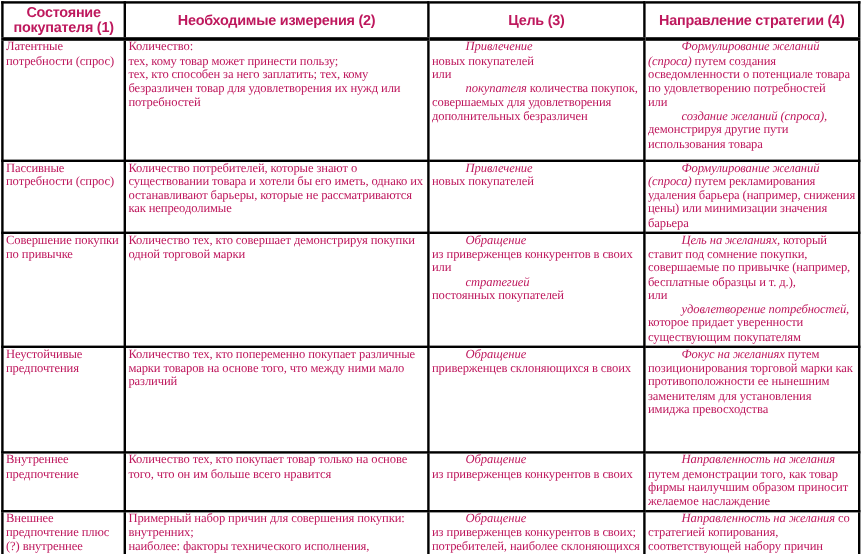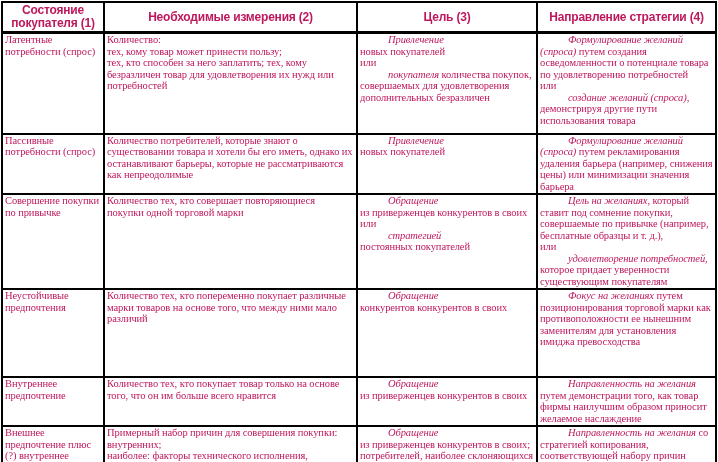--- a/index.html
+++ b/index.html
@@ -99,35 +99,35 @@
         </tr>
         <tr class="row-1">
           <td><span>Пассивные потребности (спрос)</span></td>
           <td><span>Количество потребителей, которые знают о существовании товара и хотели бы его иметь, однако их останавливают барьеры, которые не рассматриваются как непреодолимые</span></td>
           <td><span class="it">Привлечение
 </span><span>новых покупателей</span></td>
           <td><span class="it">Формулирование желаний (спроса)</span><span> путем рекламирования удаления барьера (например, снижения цены) или минимизации значения барьера</span></td>
         </tr>
         <tr class="row-2">
           <td><span>Совершение покупки по привычке</span></td>
-          <td><span>Количество тех, кто совершает повторяющиеся покупки одной торговой марки</span></td>
+          <td><span>Количество тех, кто совершает демонстрируя покупки одной торговой марки</span></td>
           <td><span class="it">Обращение
 </span><span>из приверженцев конкурентов в своих
 или
 </span><span class="it">стратегией
 </span><span>постоянных покупателей</span></td>
           <td><span class="it">Цель на желаниях,</span><span> который ставит под сомнение покупки, совершаемые по привычке (например, бесплатные образцы и т. д.),
 или
 </span><span class="it">удовлетворение потребностей,</span><span> которое придает уверенности существующим покупателям</span></td>
         </tr>
         <tr class="row-3">
           <td><span>Неустойчивые предпочтения</span></td>
           <td><span>Количество тех, кто попеременно покупает различные марки товаров на основе того, что между ними мало различий</span></td>
           <td><span class="it">Обращение
-</span><span>конкурентов конкурентов в своих</span></td>
+</span><span>приверженцев склоняющихся в своих</span></td>
           <td><span class="it">Фокус на желаниях</span><span> путем позиционирования торговой марки как противоположности ее нынешним заменителям для установления имиджа превосходства</span></td>
         </tr>
         <tr class="row-4">
           <td><span>Внутреннее предпочтение</span></td>
           <td><span>Количество тех, кто покупает товар только на основе того, что он им больше всего нравится</span></td>
           <td><span class="it">Обращение
 </span><span>из приверженцев конкурентов в своих</span></td>
           <td><span class="it">Направленность на желания</span><span> путем демонстрации того, как товар фирмы наилучшим образом приносит желаемое наслаждение</span></td>
         </tr>
         <tr class="row-5">

